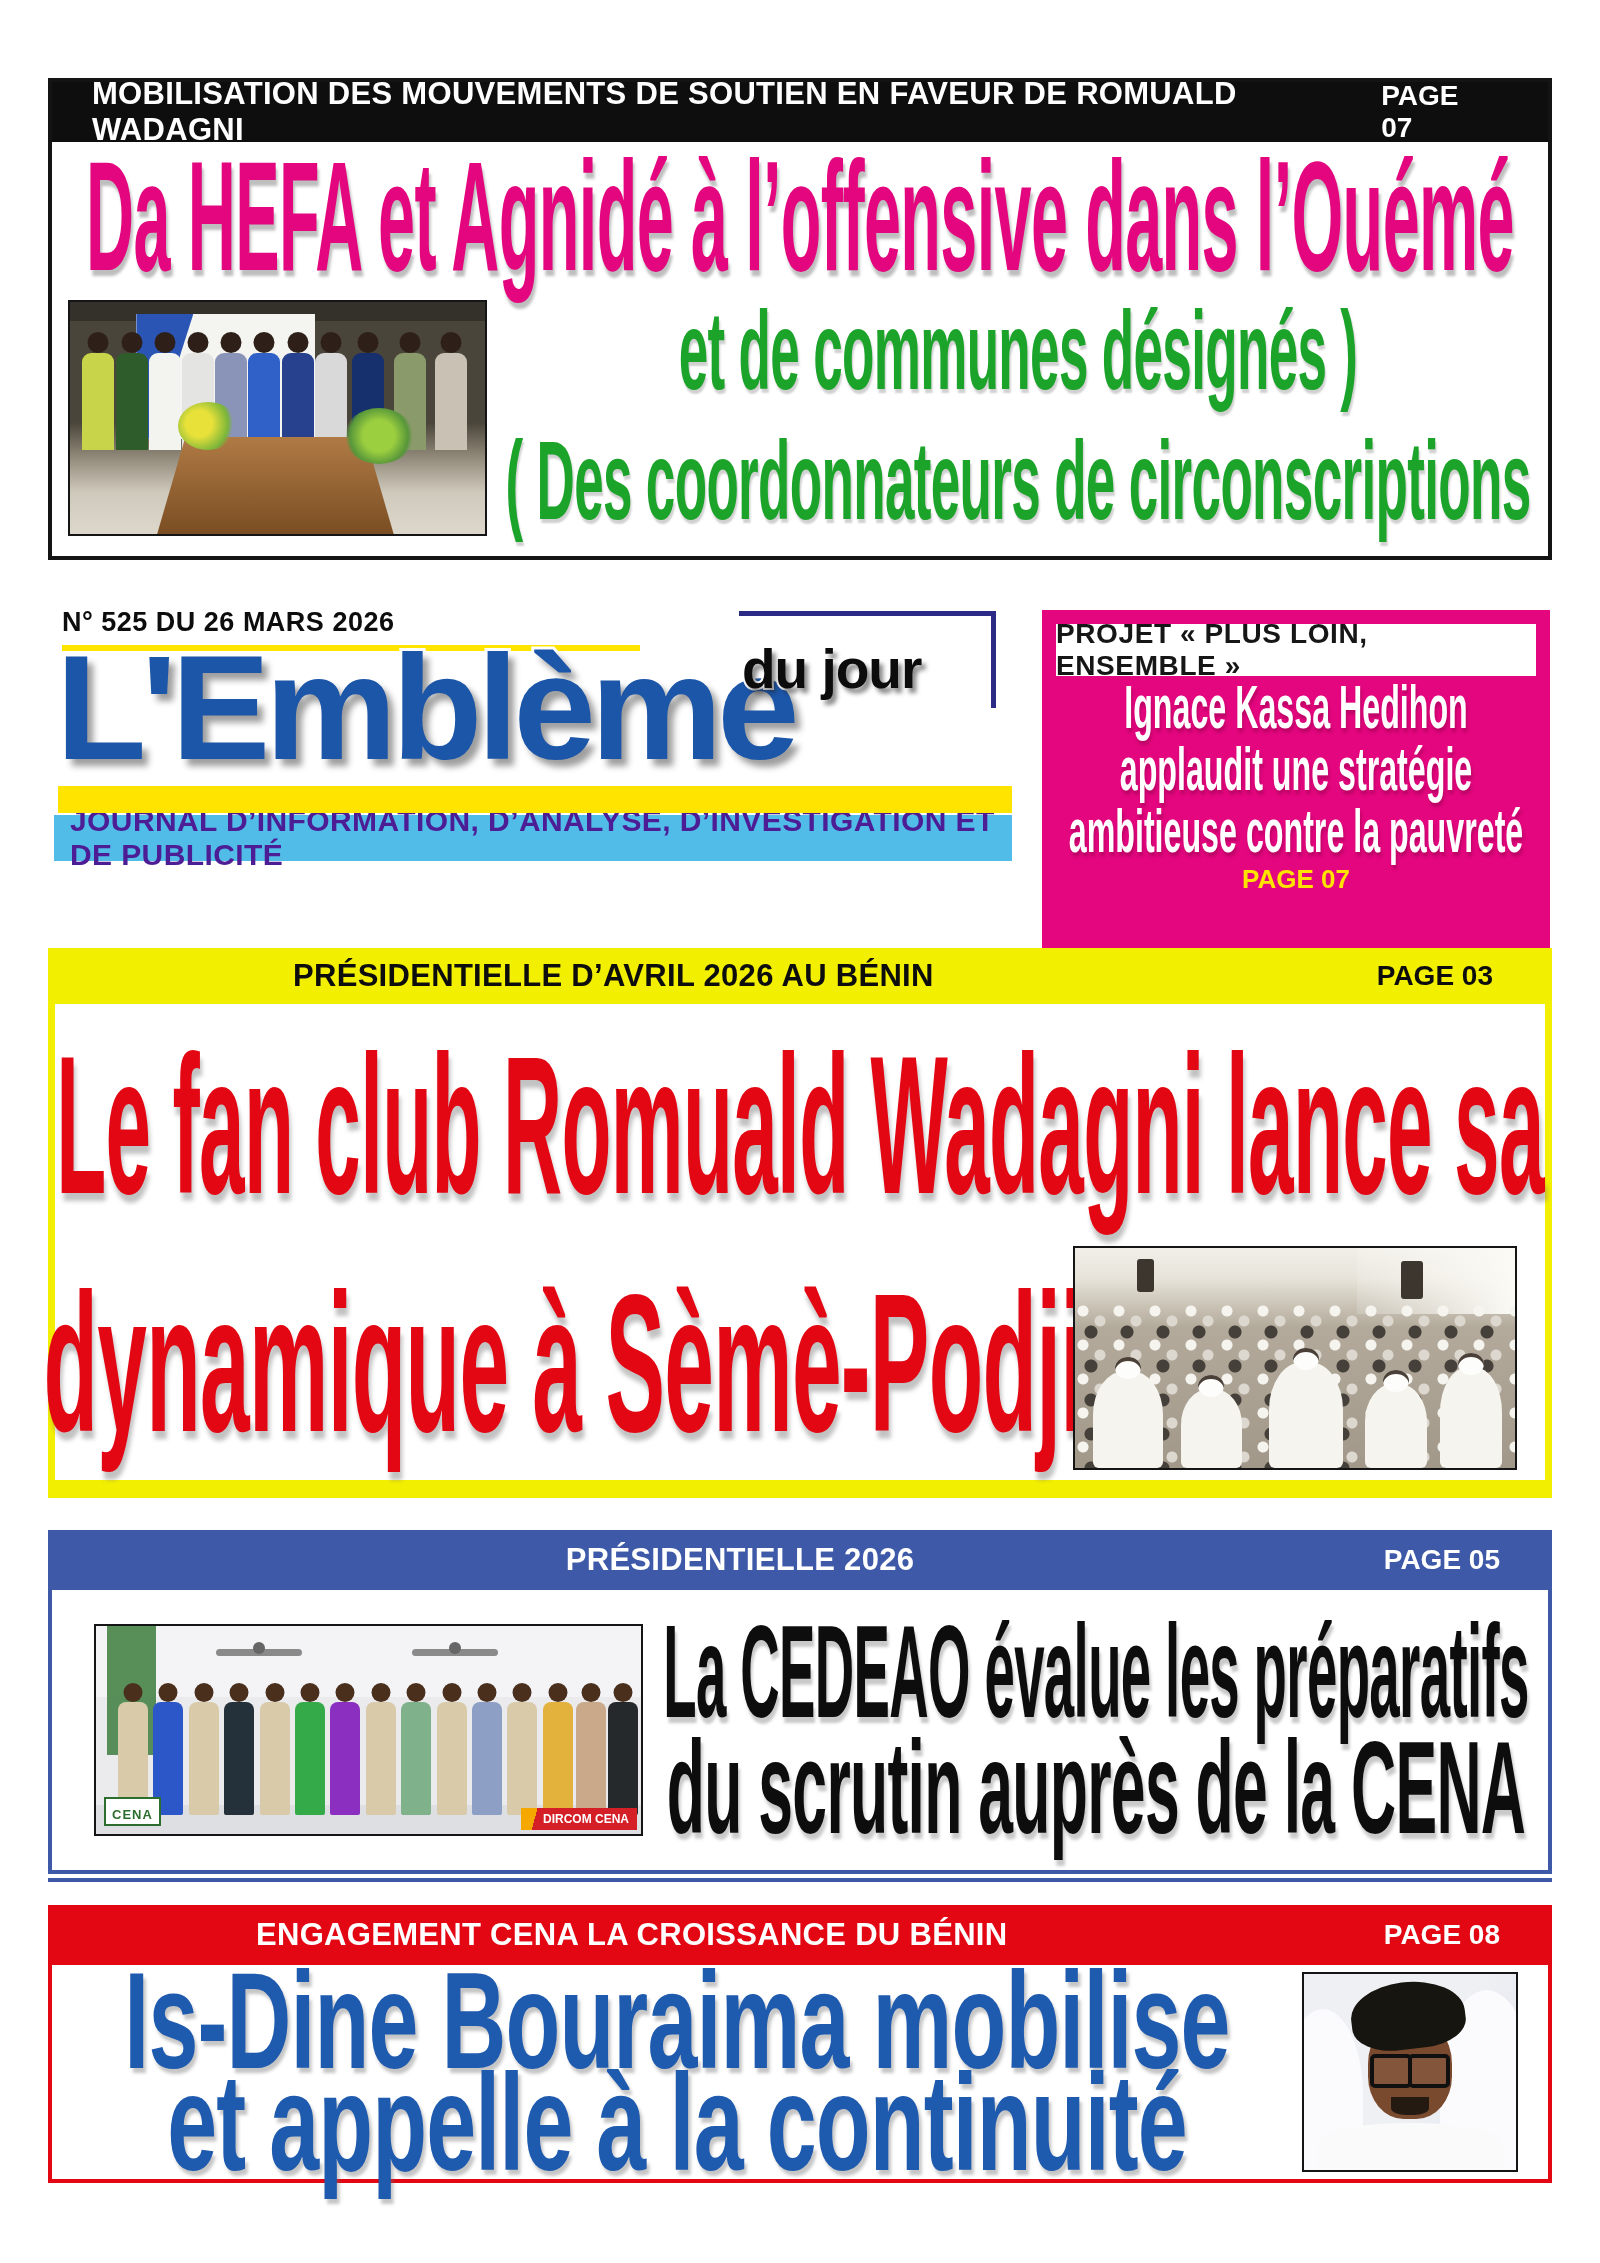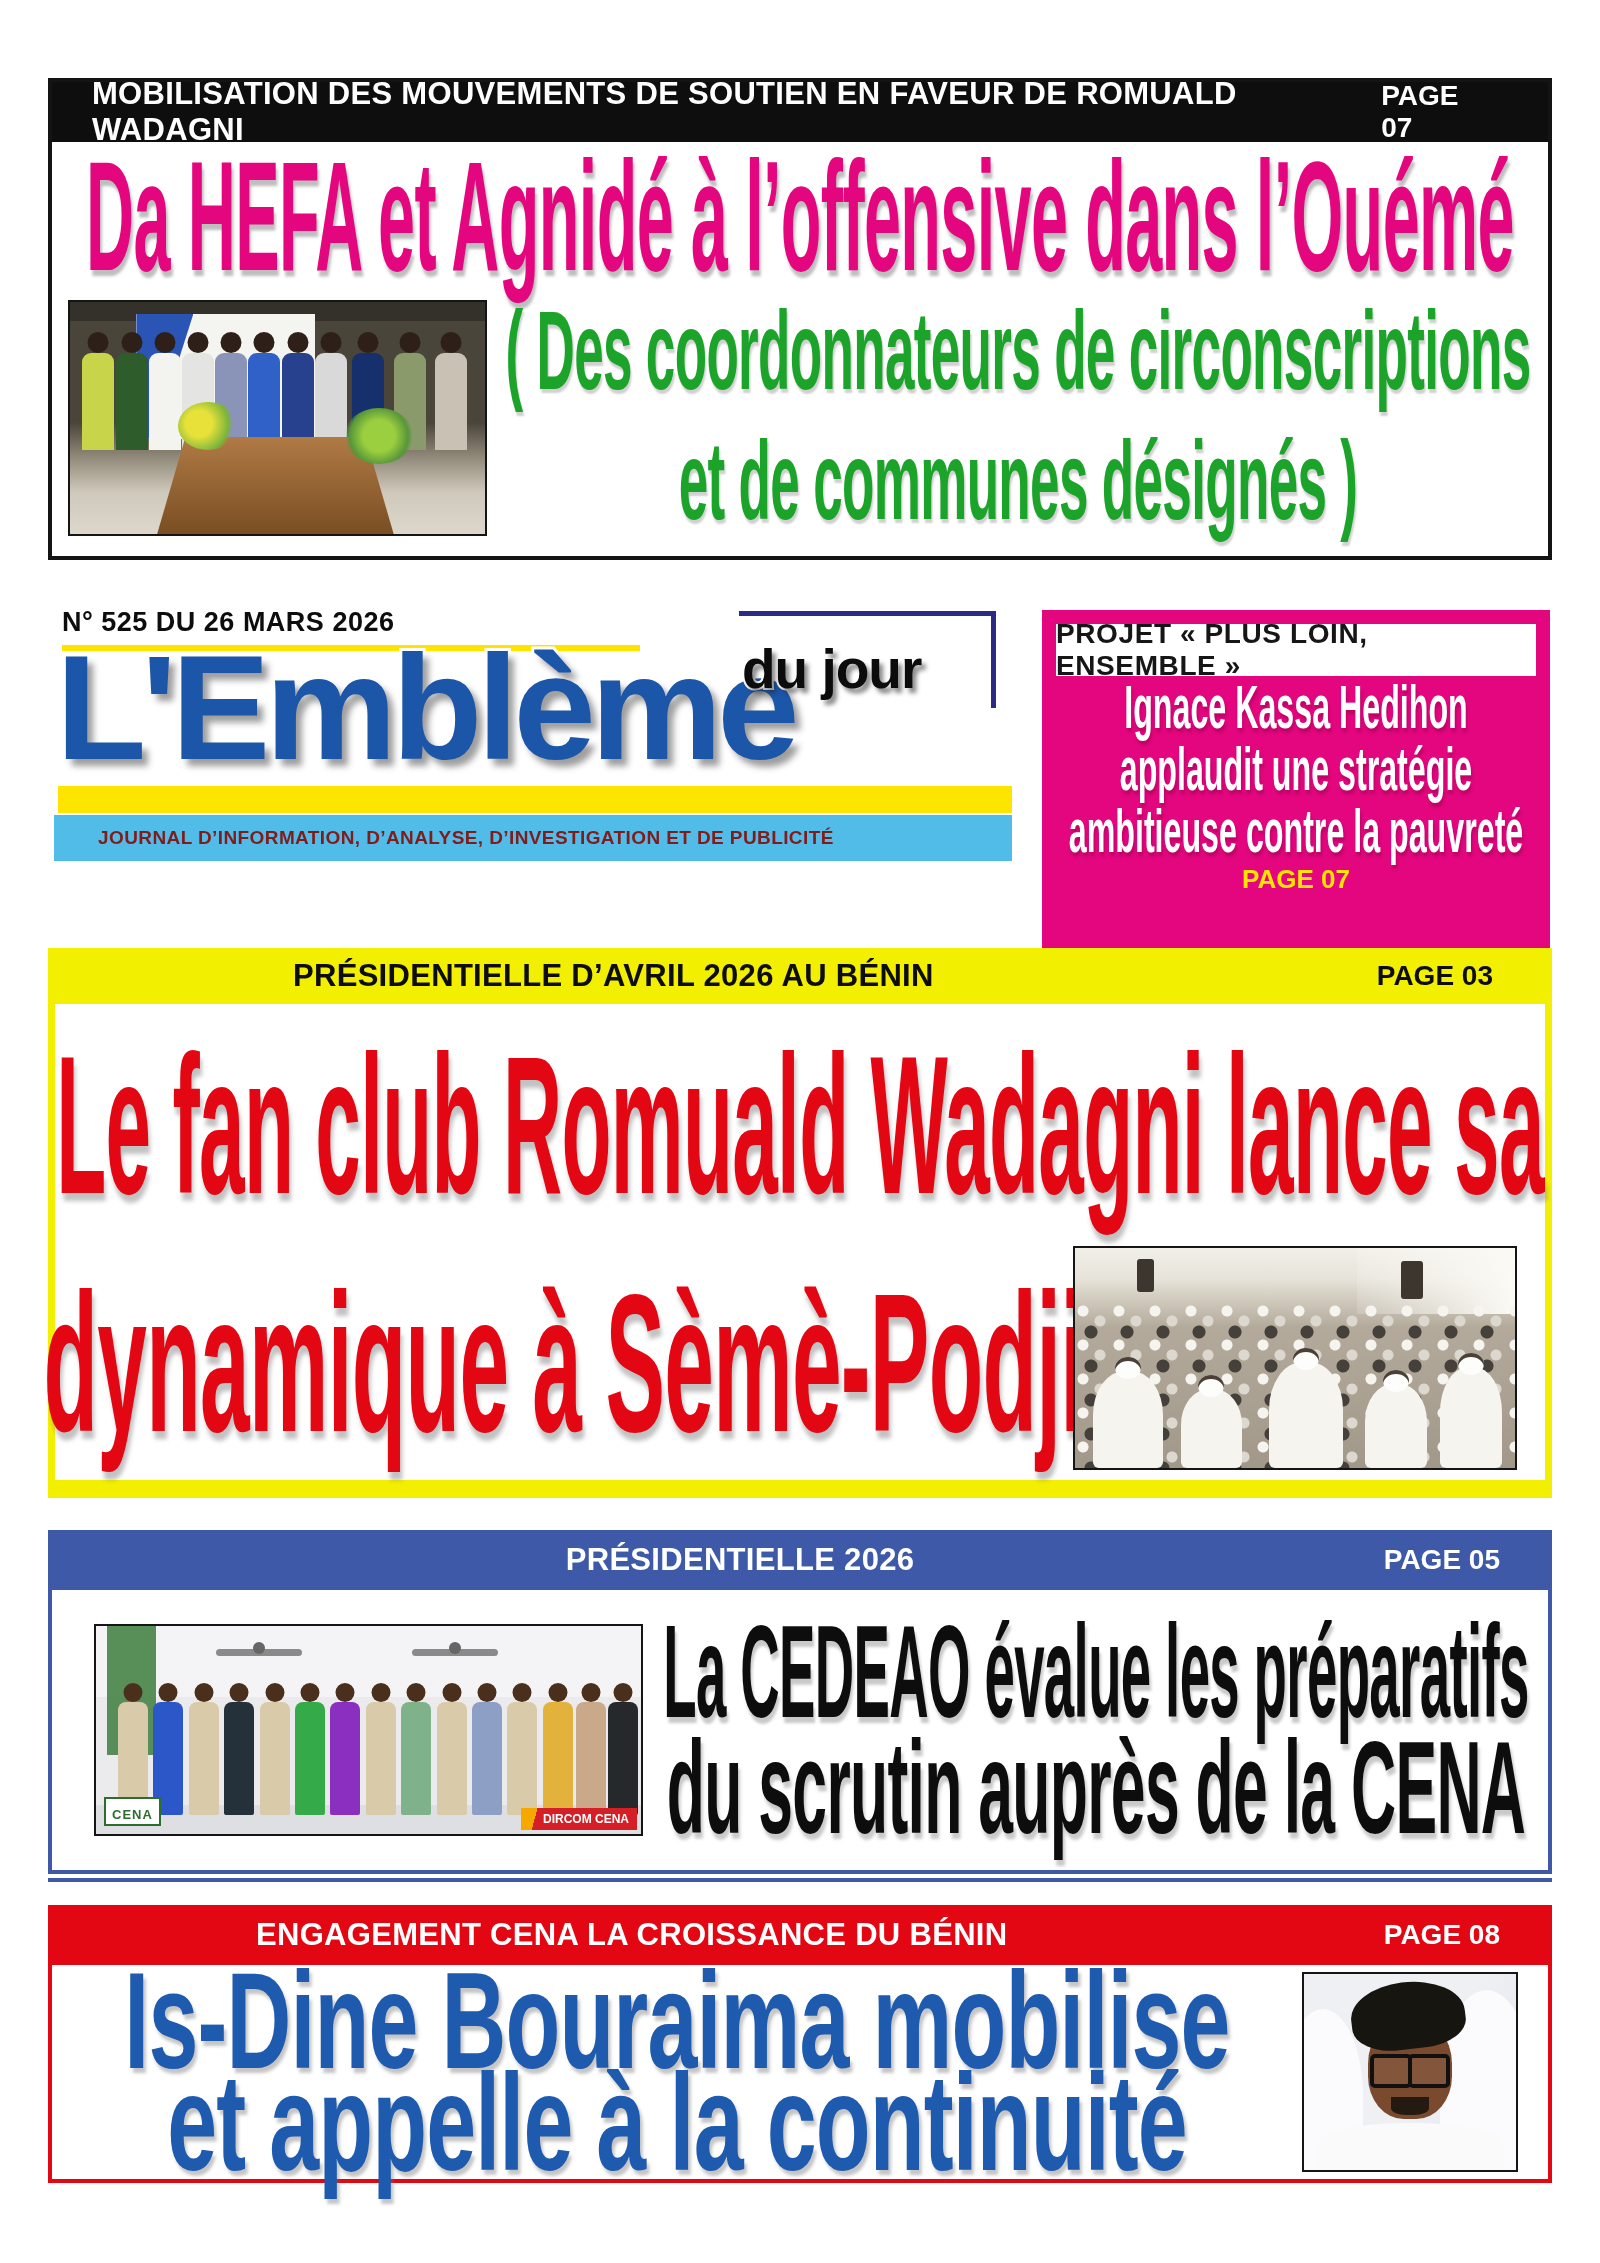--- a/index.html
+++ b/index.html
@@ -141,21 +141,21 @@
   .yband{position:absolute;left:4px;right:0;bottom:2px;height:27px;background:#FFE400;}
   .logotext{position:absolute;left:2px;top:-28px;font-size:148px;font-weight:700;letter-spacing:-5px;
      color:#1C56A8;-webkit-text-stroke:6px #fff;paint-order:stroke fill;
      text-shadow:6px 7px 6px rgba(40,40,40,.45);}
   .dujour{position:absolute;left:688px;top:-14px;font-size:55px;font-weight:700;letter-spacing:-1px;
      color:#0c0c0c;-webkit-text-stroke:4px #fff;paint-order:stroke fill;
      text-shadow:4px 5px 4px rgba(30,30,30,.5);}
   .bracket{position:absolute;right:16px;top:-40px;width:252px;height:92px;
      border-top:5px solid #2B2B85;border-right:5px solid #2B2B85;}
   .cyanbar{height:46px;background:#52BCE8;display:flex;align-items:center;}
-  .cyanbar span{margin-left:44px;font-size:19px;font-weight:700;color:#7f1d1d;letter-spacing:.4px;}
+  .cyanbar span{margin-left:16px;font-size:30px;font-weight:700;color:#4c1d95;letter-spacing:.4px;}
   .blackbar{height:40px;background:#0f0f0f;display:flex;align-items:center;}
   .blackbar span{margin-left:28px;font-size:25px;font-weight:700;color:#fff;}
   .pinkbox{position:absolute;right:2px;top:45px;width:508px;height:368px;background:#E3067E;
      box-sizing:border-box;padding:14px 14px 8px 14px;}
   .pink-kicker{background:#fff;height:52px;display:flex;align-items:center;justify-content:center;}
   .pink-kicker span{font-size:28px;font-weight:800;color:#161616;letter-spacing:.6px;}
   .pkline{height:62px;}
   .sz-side{font-size:46px;--sx:.7;--sy:1.32;letter-spacing:0;}
   .pink-page{text-align:center;font-size:26px;font-weight:700;color:#FFE400;margin-top:2px;}
 
@@ -215,24 +215,24 @@
         <div class="p p8"></div>
         <div class="p p9"></div>
         <div class="p p10"></div>
         <div class="p p11"></div>
         <div class="tbl"></div>
         <div class="fl fl1"></div>
         <div class="fl fl2"></div>
       </div>
       <div class="greencol">
         <div class="cline gline">
+          <span class="cond greenH sz-green">et de communes désignés )</span>
+        </div>
+        <div class="cline gline">
           <span class="cond greenH sz-green">( Des coordonnateurs de circonscriptions</span>
-        </div>
-        <div class="cline gline">
-          <span class="cond greenH sz-green">et de communes désignés )</span>
         </div>
       </div>
     </div>
   </section>
 
   <section class="mast">
     <div class="mleft">
       <div class="issue">N° 525 DU 26 MARS 2026</div>
       <div class="yline"></div>
       <div class="logoarea">

